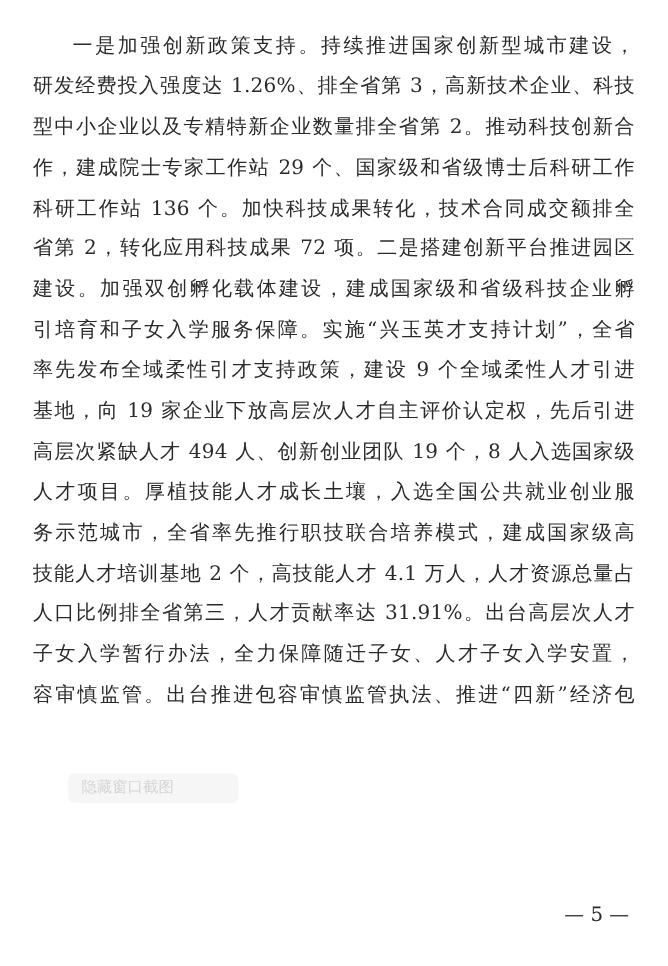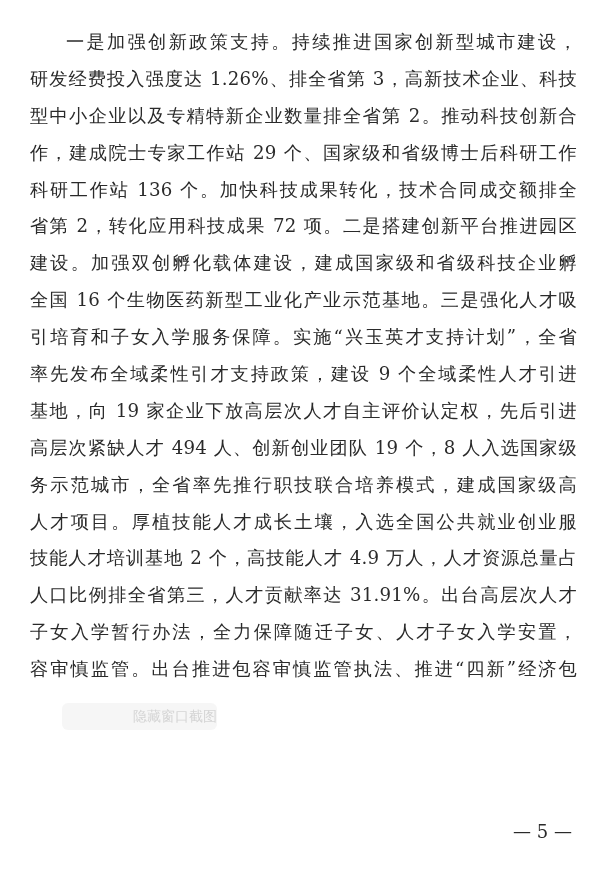--- a/index.html
+++ b/index.html
@@ -8,44 +8,43 @@
   .page { position: absolute; left: 0; top: 0; width: 510px; height: 878px; text-decoration: underline; }
   .body-text { position: absolute; left: 30px; top: 24px; width: 547px; }
   .line { height: 36.9px; line-height: 36.9px; font-size: 18.2px;
           white-space: nowrap; text-align: justify; text-align-last: justify;
           letter-spacing: 0.2px; }
   .line.first { padding-left: 36px; }
   .line.last { text-align-last: justify; }
   .overlay { position: absolute; left: 62px; top: 703px; width: 155px; height: 27px;
              background: rgba(235,235,235,0.45); border-radius: 6px; }
   .overlay span { display: block; font-size: 14px; line-height: 27px; color: rgba(150,150,150,0.35);
-                  padding-left: 12px; font-family: "DejaVu Sans", sans-serif; text-align: right; }
+                  padding-left: 12px; font-family: "DejaVu Sans", sans-serif; }
   .page-number { position: absolute; left: 505px; top: 820px; width: 75px; text-align: center;
                  font-size: 18px; line-height: 24px; color: #2a2a2a; }
 </style>
 </head>
 <body>
 
 <div class="page">
   <div class="body-text">
     <div class="line first">一是加强创新政策支持。持续推进国家创新型城市建设，</div>
     <div class="line">研发经费投入强度达 1.26%、排全省第 3，高新技术企业、科技</div>
     <div class="line">型中小企业以及专精特新企业数量排全省第 2。推动科技创新合</div>
     <div class="line">作，建成院士专家工作站 29 个、国家级和省级博士后科研工作</div>
     <div class="line">科研工作站 136 个。加快科技成果转化，技术合同成交额排全</div>
     <div class="line">省第 2，转化应用科技成果 72 项。二是搭建创新平台推进园区</div>
     <div class="line">建设。加强双创孵化载体建设，建成国家级和省级科技企业孵</div>
-    <div class="line">全国 16 个生物医药新型工业化产业示范基地。三是强化人才吸</div>
     <div class="line">引培育和子女入学服务保障。实施“兴玉英才支持计划”，全省</div>
     <div class="line">率先发布全域柔性引才支持政策，建设 9 个全域柔性人才引进</div>
     <div class="line">基地，向 19 家企业下放高层次人才自主评价认定权，先后引进</div>
     <div class="line">高层次紧缺人才 494 人、创新创业团队 19 个，8 人入选国家级</div>
+    <div class="line">人才项目。厚植技能人才成长土壤，入选全国公共就业创业服</div>
     <div class="line">务示范城市，全省率先推行职技联合培养模式，建成国家级高</div>
-    <div class="line">人才项目。厚植技能人才成长土壤，入选全国公共就业创业服</div>
-    <div class="line">技能人才培训基地 2 个，高技能人才 4.9 万人，人才资源总量占</div>
+    <div class="line">技能人才培训基地 2 个，高技能人才 4.1 万人，人才资源总量占</div>
     <div class="line">人口比例排全省第三，人才贡献率达 31.91%。出台高层次人才</div>
     <div class="line">子女入学暂行办法，全力保障随迁子女、人才子女入学安置，</div>
     <div class="line last">容审慎监管。出台推进包容审慎监管执法、推进“四新”经济包</div>
   </div>
 
   <div class="overlay">
     <span>隐藏窗口截图</span>
   </div>
 
   <div class="page-number">— 5 —</div>

